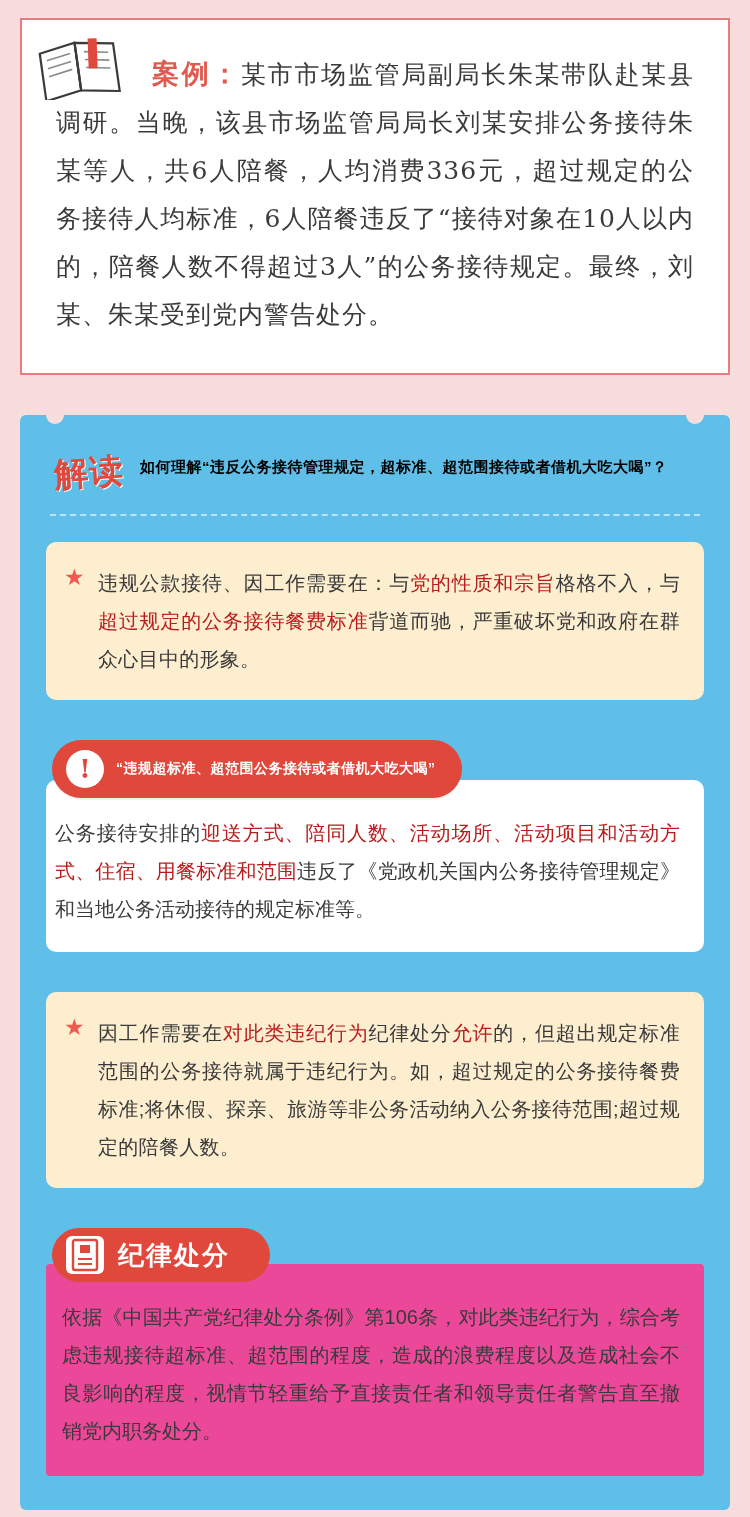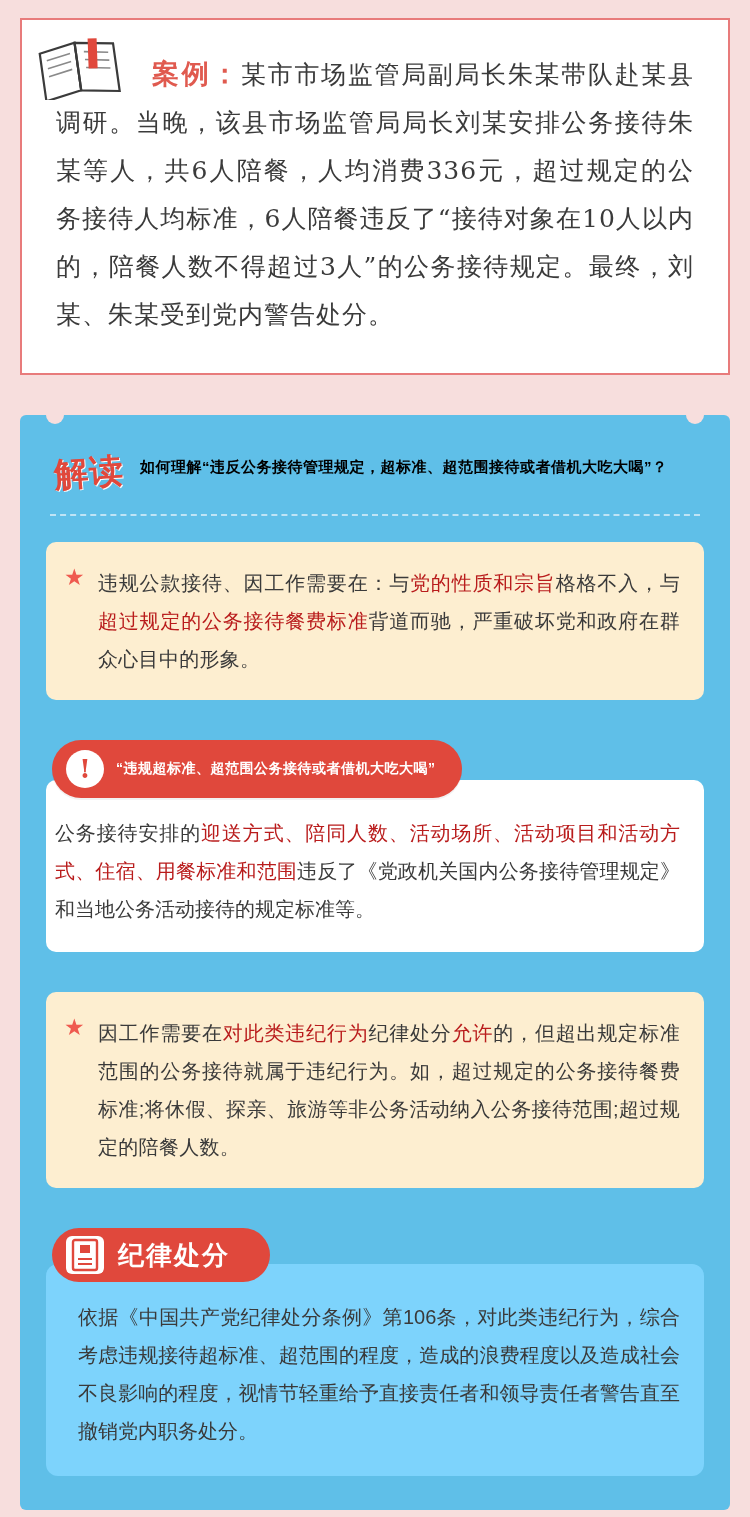--- a/index.html
+++ b/index.html
@@ -192,24 +192,24 @@
     background: #fff;
     position: relative;
   }
   .disc-title {
     font-size: 26px;
     font-weight: bold;
     letter-spacing: 2px;
     white-space: nowrap;
   }
   .disc-body {
-    background: #7dd3fc;
-    border-radius: 12px;
+    background: #ec4899;
+    border-radius: 4px;
     margin-top: -18px;
-    padding: 34px 24px 26px 32px;
+    padding: 34px 24px 26px 16px;
     font-size: 20px;
     line-height: 38px;
     color: #3a3a3a;
     text-align: justify;
   }
 </style>
 </head>
 <body>
 
 <div class="page">

